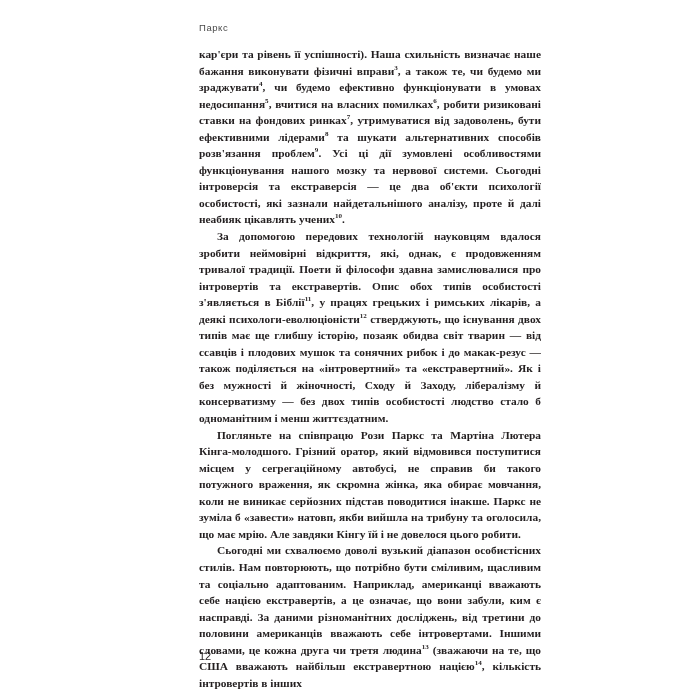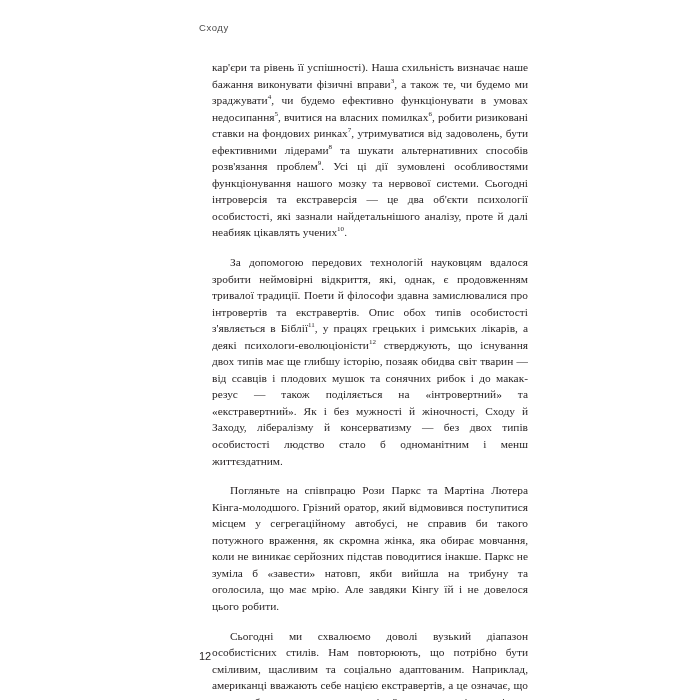--- a/index.html
+++ b/index.html
@@ -36,21 +36,22 @@
     left: 199px;
     width: 342px;
     font-size: 11.4px;
     line-height: 16.55px;
     text-align: justify;
     text-justify: inter-word;
     color: #231f20;
     hyphens: manual;
   }
   .text-block p {
-    margin: 13px;
+    margin: 0;
+    font-weight: bold;
   }
   .text-block p.indent {
     text-indent: 18px;
   }
   .folio {
     position: absolute;
     left: 199px;
     top: 650px;
     font-family: "Liberation Sans", sans-serif;
     font-size: 11px;
@@ -60,21 +61,21 @@
     font-size: 0.62em;
     vertical-align: super;
     line-height: 0;
   }
 </style>
 </head>
 <body>
 
 <div class="page">
 
-  <div class="running-head">Сходу</div>
+  <div class="running-head">Паркс</div>
 
   <div class="text-block">
       <p>кар'єри та рівень її успішності). Наша схильність визначає наше бажання виконувати фізичні вправи<sup>3</sup>, а також те, чи будемо ми зраджувати<sup>4</sup>, чи будемо ефективно функціонувати в умовах недосипання<sup>5</sup>, вчитися на власних помилках<sup>6</sup>, робити ризиковані ставки на фондових ринках<sup>7</sup>, утримуватися від задоволень, бути ефективними лідерами<sup>8</sup> та шукати альтернативних способів розв'язання проблем<sup>9</sup>. Усі ці дії зумовлені особливостями функціонування нашого мозку та нервової системи. Сьогодні інтроверсія та екстраверсія — це два об'єкти психології особистості, які зазнали найдетальнішого аналізу, проте й далі неабияк цікавлять учених<sup>10</sup>.</p>
       <p class="indent">За допомогою передових технологій науковцям вдалося зробити неймовірні відкриття, які, однак, є продовженням тривалої традиції. Поети й філософи здавна замислювалися про інтровертів та екстравертів. Опис обох типів особистості з'являється в Біблії<sup>11</sup>, у працях грецьких і римських лікарів, а деякі психологи-еволюціоністи<sup>12</sup> стверджують, що існування двох типів має ще глибшу історію, позаяк обидва світ тварин — від ссавців і плодових мушок та сонячних рибок і до макак-резус — також поділяється на «інтровертний» та «екстравертний». Як і без мужності й жіночності, Сходу й Заходу, лібералізму й консерватизму — без двох типів особистості людство стало б одноманітним і менш життєздатним.</p>
       <p class="indent">Погляньте на співпрацю Рози Паркс та Мартіна Лютера Кінга-молодшого. Грізний оратор, який відмовився поступитися місцем у сегрегаційному автобусі, не справив би такого потужного враження, як скромна жінка, яка обирає мовчання, коли не виникає серйозних підстав поводитися інакше. Паркс не зуміла б «завести» натовп, якби вийшла на трибуну та оголосила, що має мрію. Але завдяки Кінгу їй і не довелося цього робити.</p>
       <p class="indent">Сьогодні ми схвалюємо доволі вузький діапазон особистісних стилів. Нам повторюють, що потрібно бути сміливим, щасливим та соціально адаптованим. Наприклад, американці вважають себе нацією екстравертів, а це означає, що вони забули, ким є насправді. За даними різноманітних досліджень, від третини до половини американців вважають себе інтровертами. Іншими словами, це кожна друга чи третя людина<sup>13</sup> (зважаючи на те, що США вважають найбільш екстравертною нацією<sup>14</sup>, кількість інтровертів в інших</p>
     </div>
 
   <div class="folio">12</div>
 

